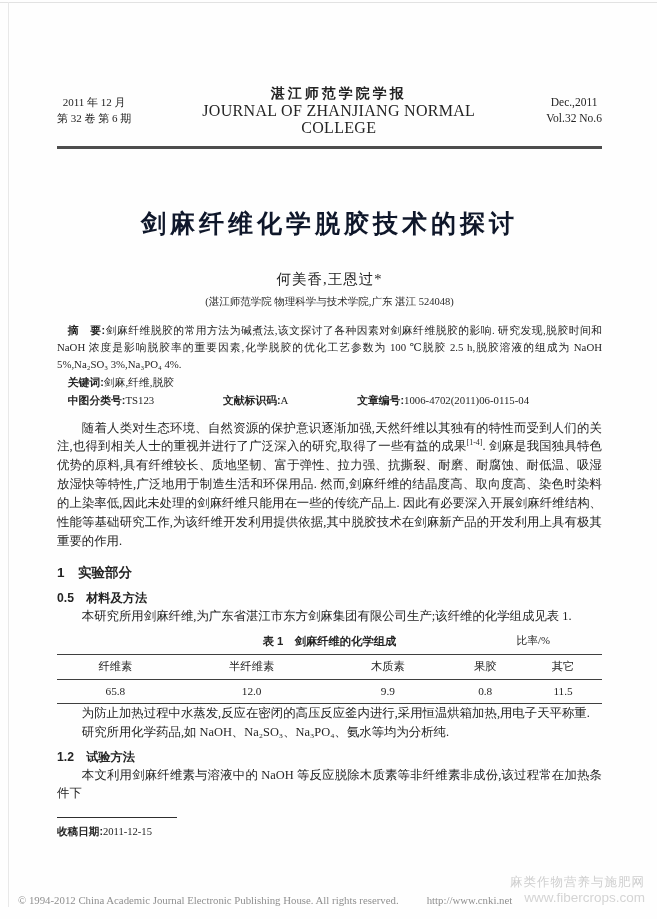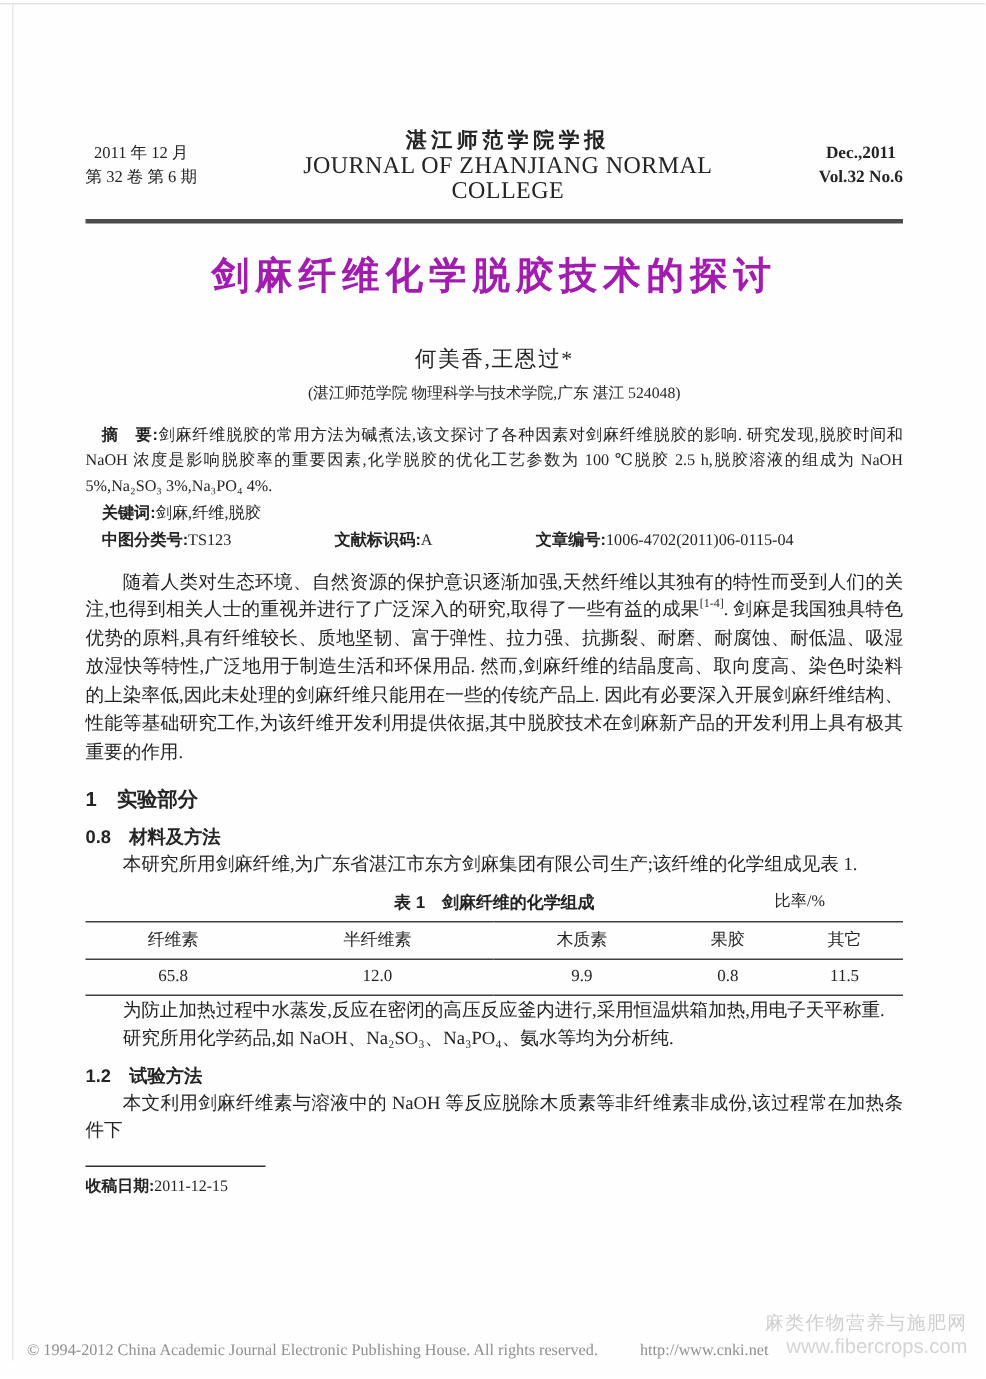--- a/index.html
+++ b/index.html
@@ -16,26 +16,26 @@
   .scan-edge-left{position:absolute;top:2px;left:8px;width:1px;height:905px;background:#e8e8e8;}
 
   .content{position:absolute;left:57px;width:545px;top:0;}
 
   
   .jheader{display:flex;justify-content:space-between;align-items:center;margin-top:84px;gap:40px;}
   .jh-left{font-size:11px;line-height:16px;text-align:center;white-space:nowrap;}
   .jh-center{text-align:center;flex:1;}
   .jh-name-cn{font-family:"Liberation Sans","DejaVu Sans",sans-serif;font-weight:bold;font-size:14px;letter-spacing:3px;line-height:18px;}
   .jh-name-en{font-size:16px;line-height:17px;letter-spacing:0.3px;}
-  .jh-right{font-size:11.5px;line-height:16px;text-align:center;white-space:nowrap;font-weight:bold;}
+  .jh-right{font-size:11.5px;line-height:16px;text-align:center;white-space:nowrap;}
   .jrule{height:2.5px;background:#4d4d4d;margin-top:10px;}
 
   
-  .title{margin-top:18px;text-align:center;font-family:"Liberation Sans","DejaVu Sans",sans-serif;
-         font-weight:bold;font-size:25px;letter-spacing:4px;color:#a21caf;}
+  .title{margin-top:58px;text-align:center;font-family:"Liberation Sans","DejaVu Sans",sans-serif;
+         font-weight:bold;font-size:25px;letter-spacing:4px;color:#0f172a;}
   .authors{margin-top:30px;text-align:center;font-size:14.5px;letter-spacing:1px;}
   .affil{margin-top:6px;text-align:center;font-size:10.5px;color:#2a2a2a;}
 
   
   .abstract{margin-top:13px;font-size:10.8px;line-height:17px;text-align:justify;text-indent:1em;}
   .kw{margin-top:1px;font-size:10.8px;line-height:17px;text-indent:1em;}
   .meta{margin-top:1px;font-size:10.8px;line-height:17px;text-indent:1em;display:flex;gap:0;}
   .meta .pair{white-space:nowrap;}
   .meta .pair + .pair{margin-left:58px;}
   .blab{font-family:"Liberation Sans","DejaVu Sans",sans-serif;font-weight:bold;}
@@ -106,21 +106,21 @@
     <div class="meta">
       <span class="pair"><span class="blab">中图分类号:</span><span>TS123</span></span>
       <span class="pair"><span class="blab">文献标识码:</span><span>A</span></span>
       <span class="pair"><span class="blab">文章编号:</span><span>1006-4702(2011)06-0115-04</span></span>
     </div>
 
     <div class="body-text">
       <p class="para">随着人类对生态环境、自然资源的保护意识逐渐加强,天然纤维以其独有的特性而受到人们的关注,也得到相关人士的重视并进行了广泛深入的研究,取得了一些有益的成果<sup>[1-4]</sup>. 剑麻是我国独具特色优势的原料,具有纤维较长、质地坚韧、富于弹性、拉力强、抗撕裂、耐磨、耐腐蚀、耐低温、吸湿放湿快等特性,广泛地用于制造生活和环保用品. 然而,剑麻纤维的结晶度高、取向度高、染色时染料的上染率低,因此未处理的剑麻纤维只能用在一些的传统产品上. 因此有必要深入开展剑麻纤维结构、性能等基础研究工作,为该纤维开发利用提供依据,其中脱胶技术在剑麻新产品的开发利用上具有极其重要的作用.</p>
 
       <div class="sec-h1">1　实验部分</div>
-      <div class="sec-h2">0.8　材料及方法</div>
+      <div class="sec-h2">0.5　材料及方法</div>
       <p class="para">本研究所用剑麻纤维,为广东省湛江市东方剑麻集团有限公司生产;该纤维的化学组成见表 1.</p>
 
       <div class="tbl-caption">
         <span class="cap">表 1　剑麻纤维的化学组成</span>
         <span class="unit">比率/%</span>
       </div>
       <table class="t1">
         <thead>
           <tr>
             <th>纤维素</th>

